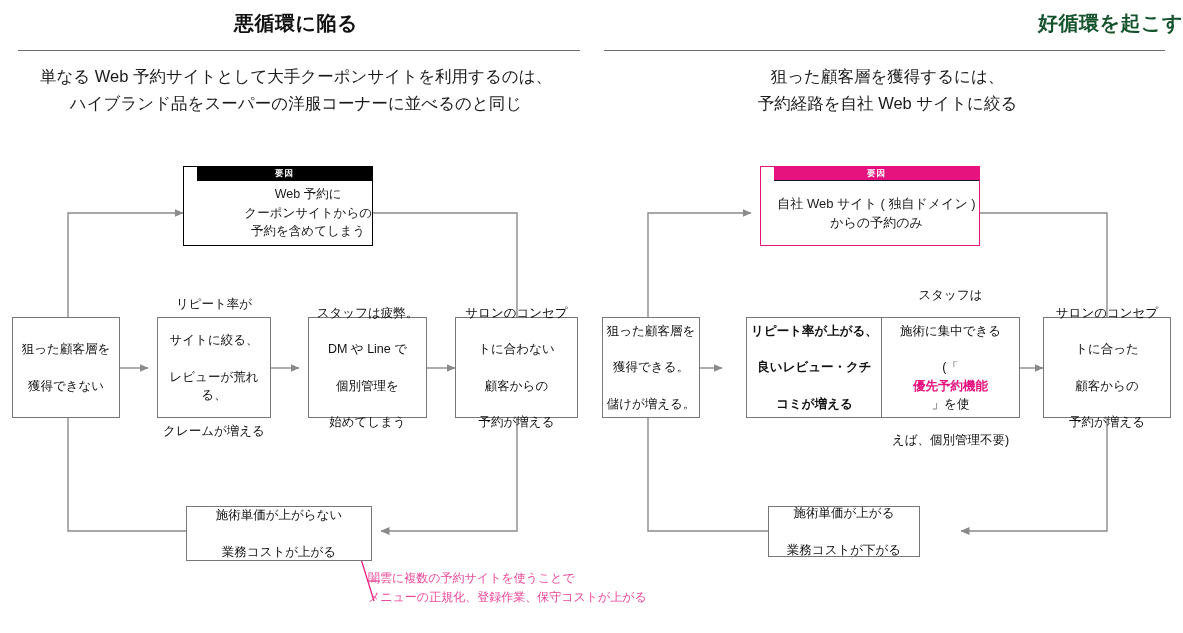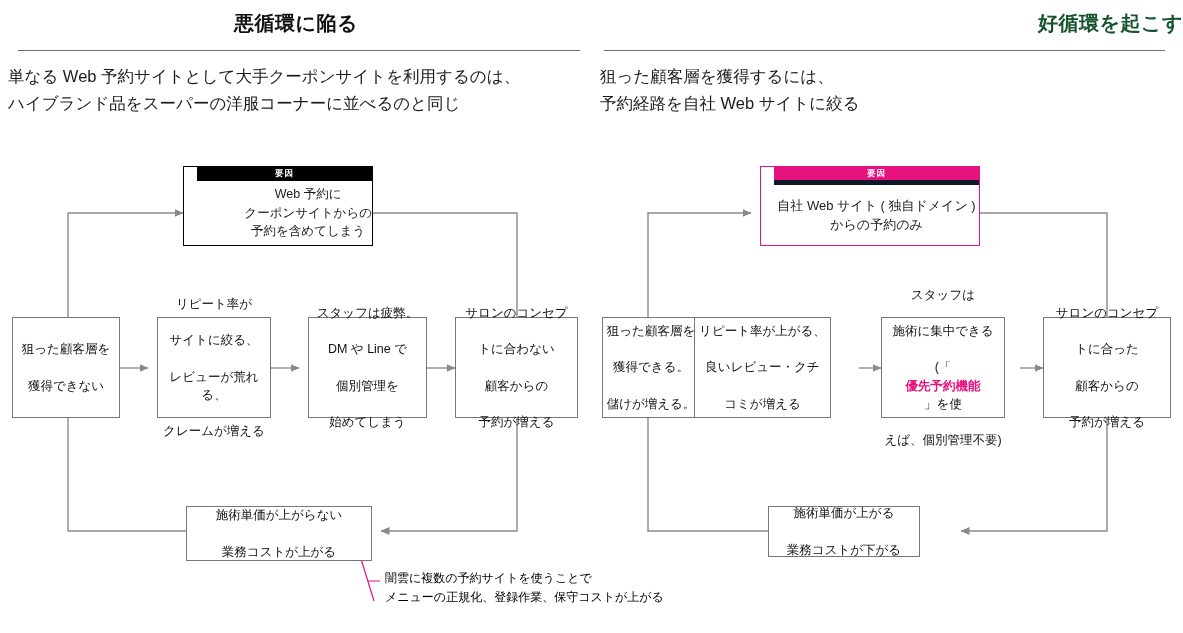--- a/index.html
+++ b/index.html
@@ -40,20 +40,21 @@
     height: 0;
     border-top: 1px solid #6f6f6f;
   }
   .rule-left  { left: 18px;  right: 12px; }
   .rule-right { left: 12px;  right: 18px; }
 
   .panel-sub {
     position: absolute;
     left: 8px; right: 8px;
     top: 63px;
+    text-align: center;
     font-size: 16.5px;
     line-height: 1.65;
     color: #1a1a1a;
   }
 
   
   .box {
     position: absolute;
     box-sizing: border-box;
     border: 1px solid #777777;
@@ -97,42 +98,42 @@
     text-align: center;
     font-size: 12.5px;
     line-height: 1.5;
   }
   .factor-bad  { border: 1px solid #000000; }
   .factor-bad .factor-head { background: #000000; }
   .factor-bad .factor-body { border-top: 1px solid #000000; justify-content: flex-end; }
 
   .factor-good  { border: 1px solid #E6137F; }
   .factor-good .factor-head { background: #E6137F; }
-  .factor-good .factor-body { border-top: 5px solid #0f172a; }
+  .factor-good .factor-body { border-top: 1px solid #0f172a; }
   .factor-good .factor-body { font-size: 13px; }
 
   .hl-pink { color: #E6137F; font-weight: bold; }
 
   
   .wires {
     position: absolute;
     left: 0; top: 0;
     width: 1183px; height: 633px;
     z-index: 1;
     pointer-events: none;
   }
 
   
   .callout-text {
     position: absolute;
-    left: 385px;
+    left: 368px;
     top: 569px;
     font-size: 12px;
     line-height: 1.6;
-    color: #000000;
+    color: #ec4899;
     white-space: nowrap;
     z-index: 5;
   }
 </style>
 </head>
 <body>
 
 <svg class="wires" viewBox="0 0 1183 633">
   <defs>
     <marker id="ah" markerWidth="9" markerHeight="8" refX="8.5" refY="4" orient="auto" markerUnits="userSpaceOnUse">
@@ -252,29 +253,29 @@
 </div>
 
 <div class="box" style="left:602px; top:317px; width:98px; height:101px;">
   <span>
     <span>狙った顧客層を</span><br>
     <span>獲得できる。</span><br>
     <span>儲けが増える。</span>
   </span>
 </div>
 
-<div class="box" style="left:694px; top:317px; width:137px; height:101px;">
+<div class="box" style="left:746px; top:317px; width:137px; height:101px;font-weight:bold;">
   <span>
     <span>リピート率が上がる、</span><br>
     <span>良いレビュー・クチ</span><br>
     <span>コミが増える</span>
   </span>
 </div>
 
-<div class="box" style="left:881px; top:317px; width:124px; height:101px;">
+<div class="box" style="left:881px; top:317px; width:139px; height:101px;">
   <span>
     <span>スタッフは</span><br>
     <span>施術に集中できる</span><br>
     <span>(「</span><span class="hl-pink">優先予約機能</span><span>」を使</span><br>
     <span>えば、個別管理不要)</span>
   </span>
 </div>
 
 <div class="box" style="left:1043px; top:317px; width:128px; height:101px;">
   <span>

